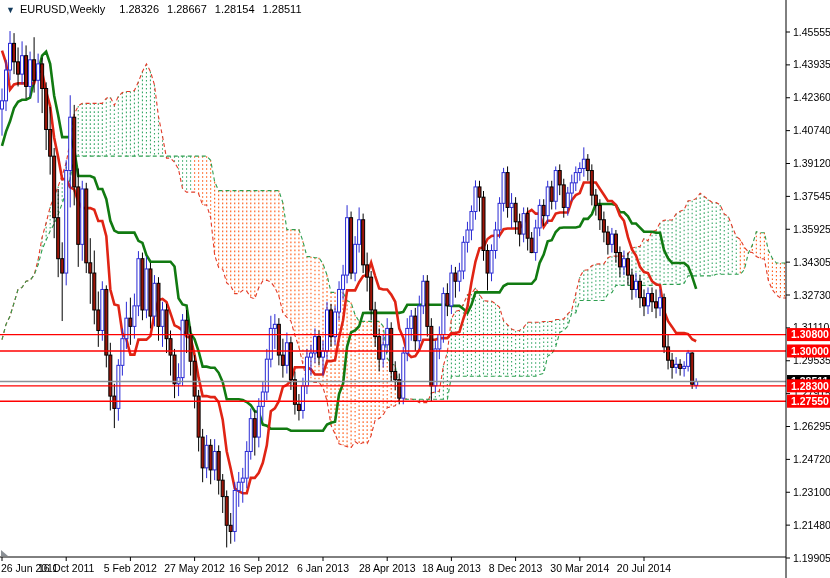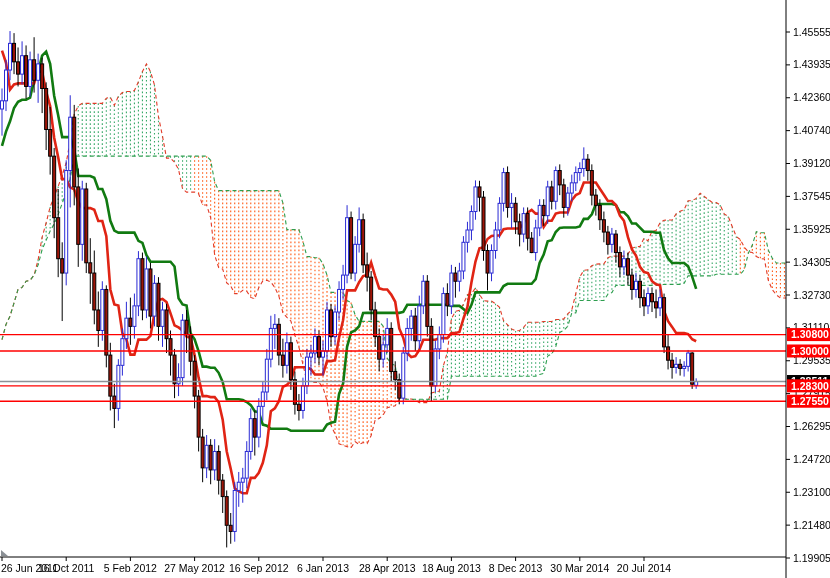--- a/index.html
+++ b/index.html
@@ -652,13 +652,14 @@
         <rect x="787" y="328.0781676413253" width="43" height="13" fill="#ff0000"></rect>
         <text x="791" y="338.3781676413253" font-size="10.5" fill="#fff" font-weight="bold">1.30800</text>
         <rect x="787" y="344.48362573099394" width="43" height="13" fill="#ff0000"></rect>
         <text x="791" y="354.78362573099395" font-size="10.5" fill="#fff" font-weight="bold">1.30000</text>
         <rect x="787" y="379.34522417154" width="43" height="13" fill="#ff0000"></rect>
         <text x="791" y="389.64522417154" font-size="10.5" fill="#fff" font-weight="bold">1.28300</text>
         <rect x="787" y="394.725341130604" width="43" height="13" fill="#ff0000"></rect>
         <text x="791" y="405.02534113060403" font-size="10.5" fill="#fff" font-weight="bold">1.27550</text>
       </g>
     </svg>
+  <div id="title-bar"><span class="dd">▼</span><span class="sym">EURUSD,Weekly</span><span class="q">1.28326</span><span class="q">1.28667</span><span class="q">1.28154</span><span class="q">1.28511</span></div>
 </div>
 
 </body></html>

